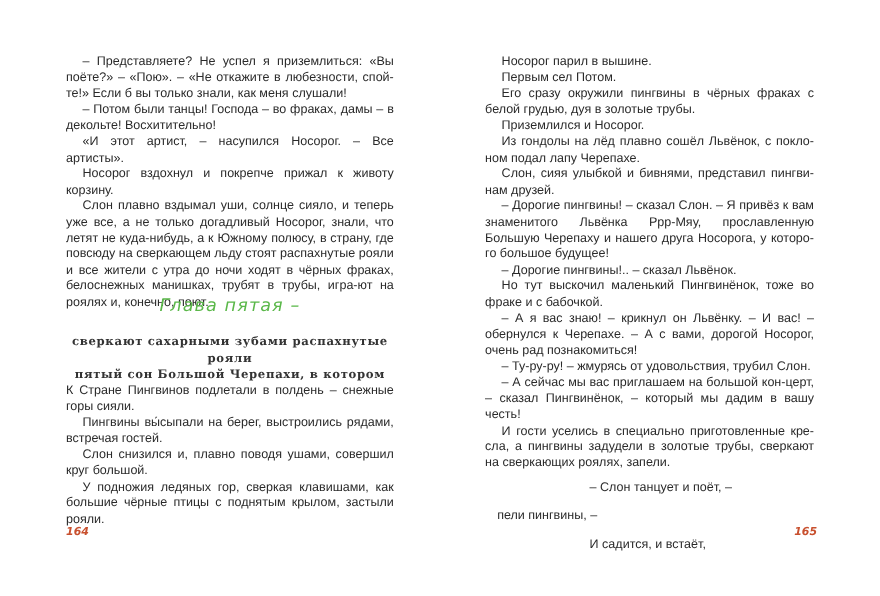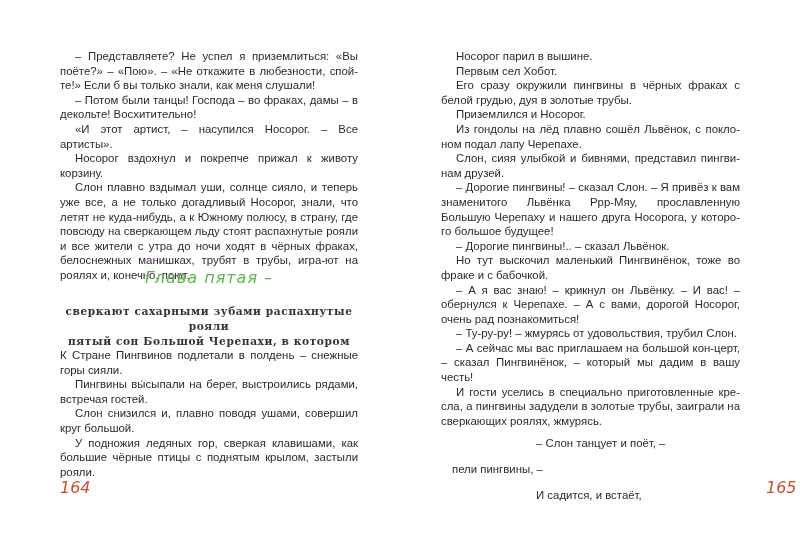--- a/index.html
+++ b/index.html
@@ -25,24 +25,24 @@
     .chapter-subtitle {
       position: absolute; top: 304px; left: 60px; width: 298px; text-align: center;
       font-family: "DejaVu Serif", "Liberation Serif", serif; font-size: 10.6px; line-height: 15px;
       color: #333; font-weight: bold; letter-spacing: 0.6px;
     }
     .verse { margin: 11px; text-indent: 0; }
     .verse-center1 { padding-left: 84px; margin-top: 8px; margin-bottom: 10px; }
     .verse-center2 { padding-left: 84px; margin-top: 10px; }
     .page-num {
       position: absolute; top: 478px; font-family: "DejaVu Sans", sans-serif; font-style: italic;
-      font-weight: normal; font-size: 16px; color: #c8502e;
+      font-weight: bold; font-size: 10px; color: #c8502e;
     }
     .page-left .page-num { left: 60px; }
-    .page-right .page-num { left: 322px; margin-left: 44px; }
+    .page-right .page-num { left: 322px; }
   </style>
 </head>
 <body>
 
 <div class="page page-left">
   <div class="col block-top">
     <p class="p">– Представляете? Не успел я приземлиться: «Вы поёте?» – «Пою». – «Не откажите в любезности, спой-те!» Если б вы только знали, как меня слушали!</p>
     <p class="p">– Потом были танцы! Господа – во фраках, дамы – в декольте! Восхитительно!</p>
     <p class="p">«И этот артист, – насупился Носорог. – Все артисты».</p>
     <p class="p">Носорог вздохнул и покрепче прижал к животу корзину.</p>
@@ -61,32 +61,32 @@
     <p class="p">Слон снизился и, плавно поводя ушами, совершил круг большой.</p>
     <p class="p">У подножия ледяных гор, сверкая клавишами, как большие чёрные птицы с поднятым крылом, застыли рояли.</p>
   </div>
 
   <div class="page-num">164</div>
 </div>
 
 <div class="page page-right">
   <div class="col block-top">
     <p class="p">Носорог парил в вышине.</p>
-    <p class="p">Первым сел Хобот.</p>
+    <p class="p">Первым сел Потом.</p>
     <p class="p">Его сразу окружили пингвины в чёрных фраках с белой грудью, дуя в золотые трубы.</p>
     <p class="p">Приземлился и Носорог.</p>
     <p class="p">Из гондолы на лёд плавно сошёл Львёнок, с покло-ном подал лапу Черепахе.</p>
     <p class="p">Слон, сияя улыбкой и бивнями, представил пингви-нам друзей.</p>
     <p class="p">– Дорогие пингвины! – сказал Слон. – Я привёз к вам знаменитого Львёнка Ррр-Мяу, прославленную Большую Черепаху и нашего друга Носорога, у которо-го большое будущее!</p>
     <p class="p">– Дорогие пингвины!.. – сказал Львёнок.</p>
     <p class="p">Но тут выскочил маленький Пингвинёнок, тоже во фраке и с бабочкой.</p>
     <p class="p">– А я вас знаю! – крикнул он Львёнку. – И вас! – обернулся к Черепахе. – А с вами, дорогой Носорог, очень рад познакомиться!</p>
     <p class="p">– Ту-ру-ру! – жмурясь от удовольствия, трубил Слон.</p>
     <p class="p">– А сейчас мы вас приглашаем на большой кон-церт, – сказал Пингвинёнок, – который мы дадим в вашу честь!</p>
-    <p class="p">И гости уселись в специально приготовленные кре-сла, а пингвины задудели в золотые трубы, заиграли на сверкающих роялях, жмурясь.</p>
+    <p class="p">И гости уселись в специально приготовленные кре-сла, а пингвины задудели в золотые трубы, сверкают на сверкающих роялях, запели.</p>
     <p class="verse verse-center1">– Слон танцует и поёт, –</p>
     <p class="verse">пели пингвины, –</p>
     <div class="verse-center2">
       <p class="verse">И садится, и встаёт,</p>
     </div>
   </div>
 
   <div class="page-num">165</div>
 </div>
 

